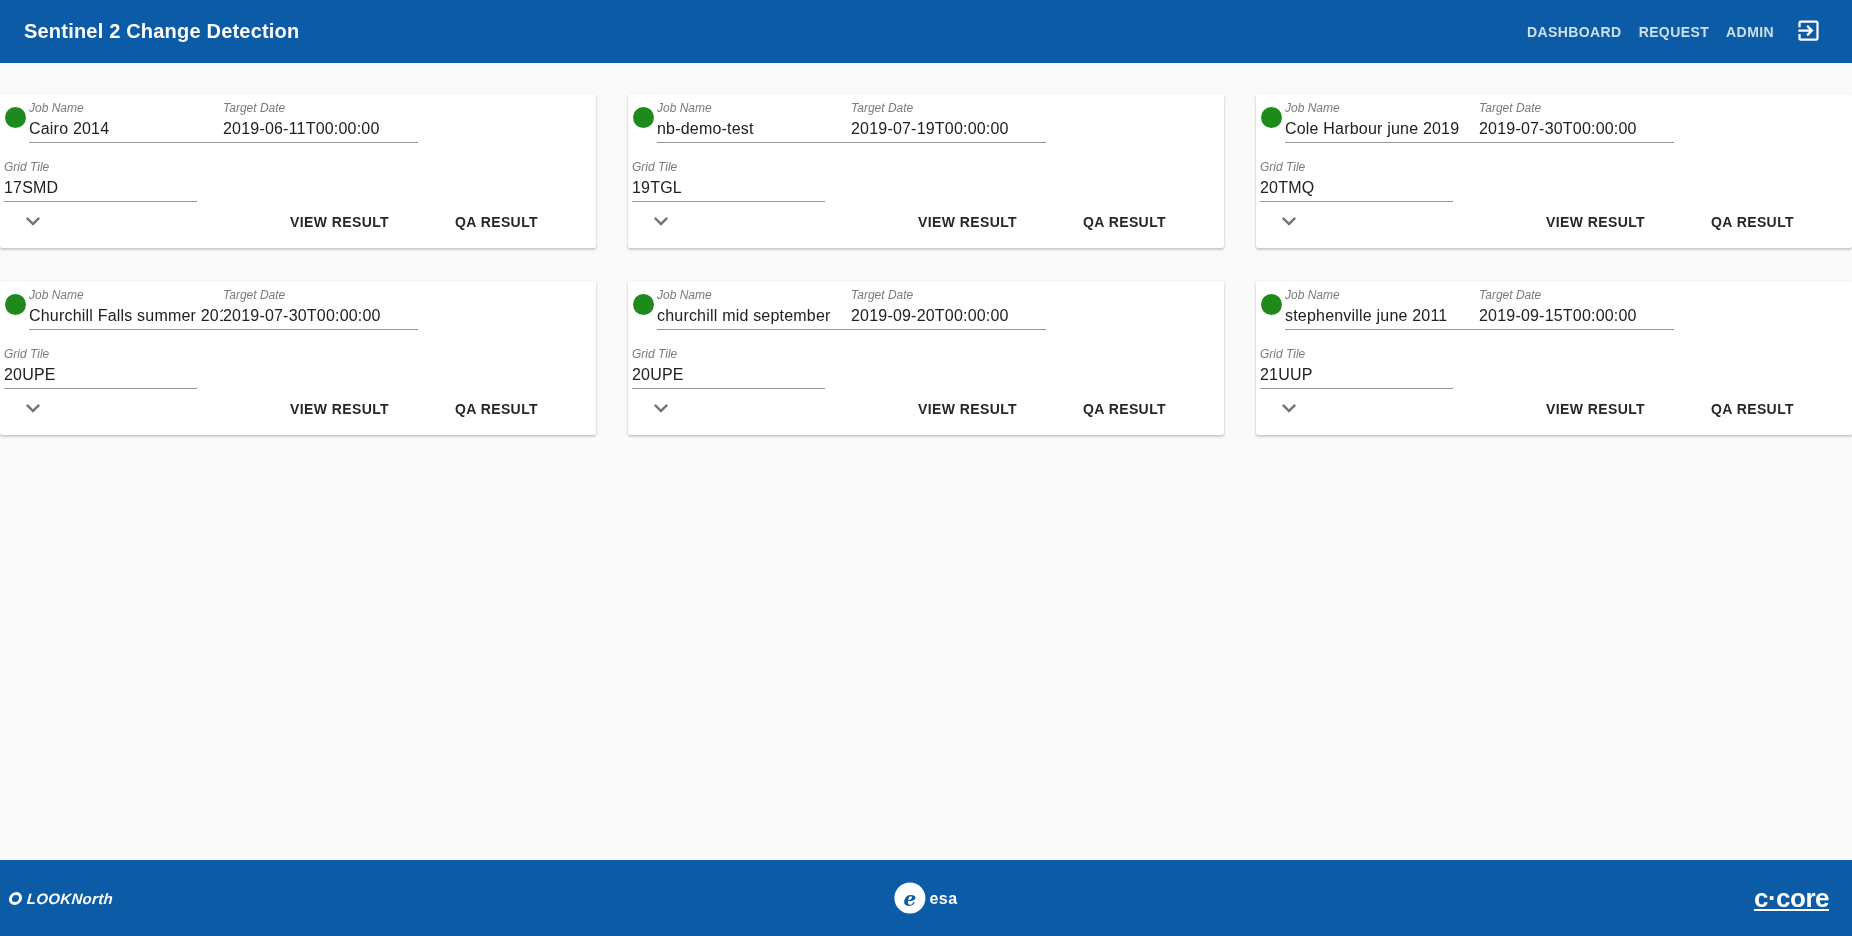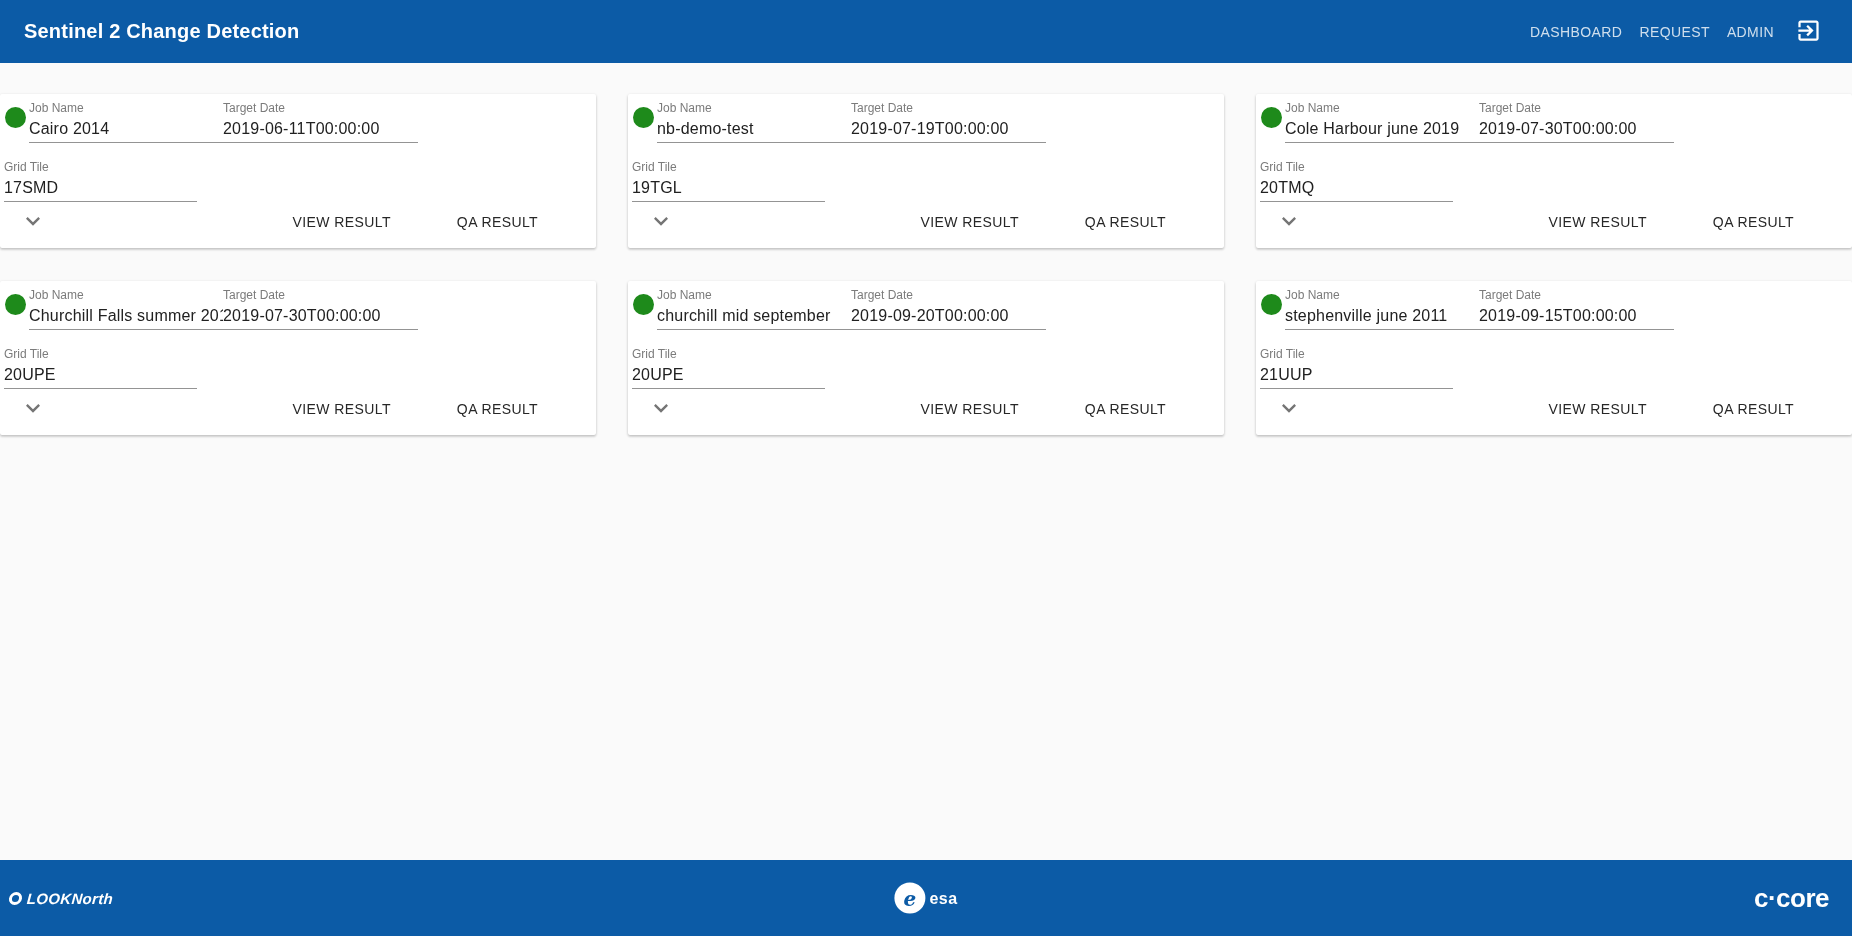--- a/index.html
+++ b/index.html
@@ -18,21 +18,21 @@
   body{font-family:"Liberation Sans","DejaVu Sans",sans-serif;background:var(--background);}
 
   
   .app-header{
     height:63px;background:var(--primary);display:flex;align-items:center;
     padding:0 30px 0 24px;box-shadow:0 2px 4px rgba(0,0,0,0.25);
   }
   .page-title{color:#fff;font-size:20px;font-weight:700;letter-spacing:0.2px;text-align:right;}
   .nav{margin-left:auto;display:flex;align-items:center;}
   .nav-link{
-    color:var(--nav-link);font-size:14px;font-weight:400;letter-spacing:0.4px;
+    color:var(--nav-link);font-size:14px;font-weight:700;letter-spacing:0.4px;
     text-decoration:none;margin-left:17px;cursor:pointer;background:none;border:0;
     font-family:inherit;
   }
   .logout-button{
     background:none;border:0;margin-left:21px;cursor:pointer;width:27px;height:27px;
     display:flex;align-items:center;justify-content:center;padding:0;
   }
   .logout-button svg{width:27px;height:27px;fill:#fff;}
 
   
@@ -41,37 +41,37 @@
   .job-card{
     width:596px;height:154px;background:var(--card);border-radius:2px;position:relative;
     box-shadow:0 1px 3px rgba(0,0,0,0.2),0 2px 2px rgba(0,0,0,0.08);
   }
   .status-dot{
     position:absolute;left:5px;top:13px;width:21px;height:21px;border-radius:50%;
     background:var(--status-green);
   }
   .fields-row{display:flex;padding-left:29px;}
   .field{padding-top:7px;border-bottom:1px solid var(--underline-gray);}
-  .flabel{font-size:12px;line-height:15px;color:var(--label-gray);white-space:nowrap;}
+  .flabel{font-size:12px;line-height:15px;color:var(--label-gray);white-space:nowrap;font-style:italic;}
   .fvalue{
     font-size:16px;line-height:26px;color:var(--value-dark);
     white-space:nowrap;overflow:hidden;letter-spacing:0.2px;
   }
   .field-job{width:194px;}
   .field-date{width:195px;}
   .field-grid{margin-left:4px;margin-top:14px;width:193px;padding-top:3px;}
   .actions{display:flex;align-items:center;margin-top:2px;padding:0 50px 0 16px;height:36px;}
   .icon-btn{
     background:none;border:0;cursor:pointer;width:28px;height:28px;margin-left:3px;
     display:flex;align-items:center;justify-content:center;padding:0;
   }
   .icon-btn svg{width:28px;height:28px;fill:#757575;}
   .text-btn{
     background:none;border:0;cursor:pointer;font-family:inherit;
-    font-size:14px;font-weight:400;letter-spacing:0.4px;color:var(--button-text);
+    font-size:14px;font-weight:700;letter-spacing:0.4px;color:var(--button-text);
     padding:8px;text-transform:uppercase;border-radius:2px;white-space:nowrap;
   }
   .view-btn{margin-left:auto;}
   .qa-btn{margin-left:50px;}
 
   
   .app-footer{
     height:76px;background:var(--primary);display:flex;align-items:center;
     padding:0 23px 0 9px;position:relative;color:#fff;
   }
@@ -87,21 +87,21 @@
   .esa-logo{
     position:absolute;left:50%;top:50%;transform:translate(-50%,-50%);
     display:flex;align-items:center;
   }
   .esa-circle-icon{
     width:31px;height:31px;border-radius:50%;background:#fff;color:var(--primary);
     display:flex;align-items:center;justify-content:center;
     font-size:20px;font-weight:700;font-family:"DejaVu Serif",serif;font-style:italic;
   }
   .esa-text{font-size:16px;font-weight:700;letter-spacing:0.5px;margin-left:4px;}
-  .ccore-logo{margin-left:auto;font-size:26px;font-weight:700;letter-spacing:-0.5px;}
+  .ccore-logo{margin-left:auto;font-size:26px;font-weight:700;letter-spacing:-0.5px;text-decoration:underline;}
 </style>
 </head>
 <body>
 
 <header class="app-header">
   <div class="page-title">Sentinel 2 Change Detection</div>
   <nav class="nav">
     <button class="nav-link">DASHBOARD</button>
     <button class="nav-link">REQUEST</button>
     <button class="nav-link">ADMIN</button>

